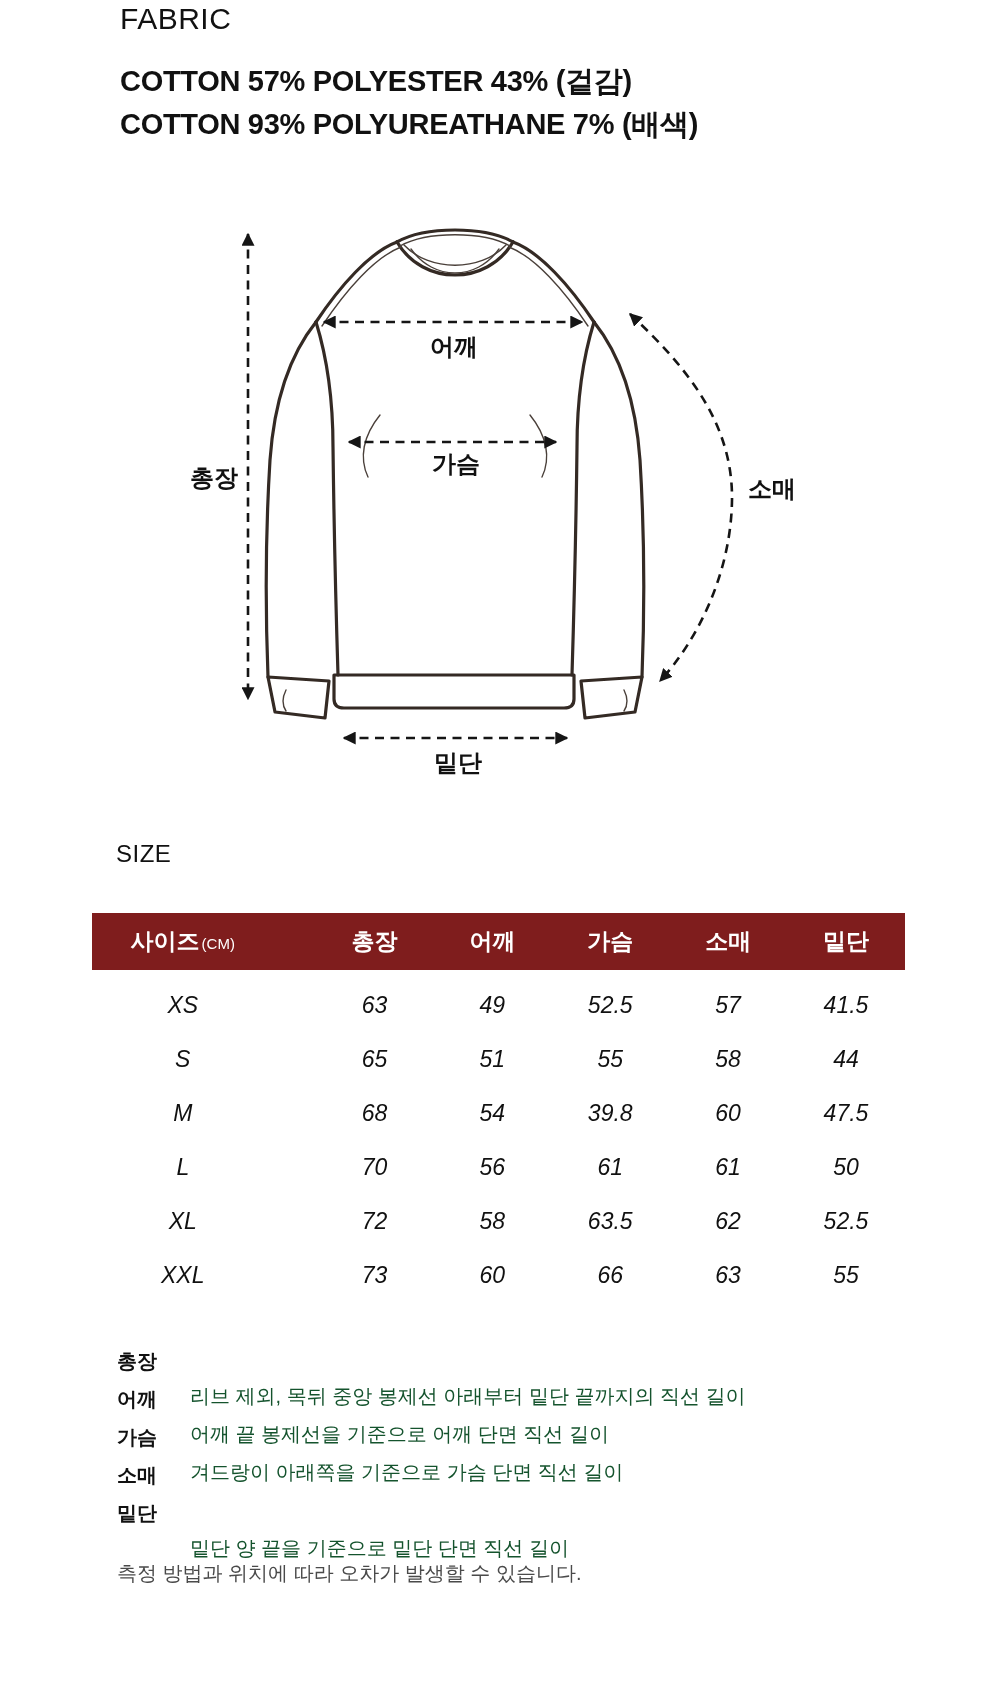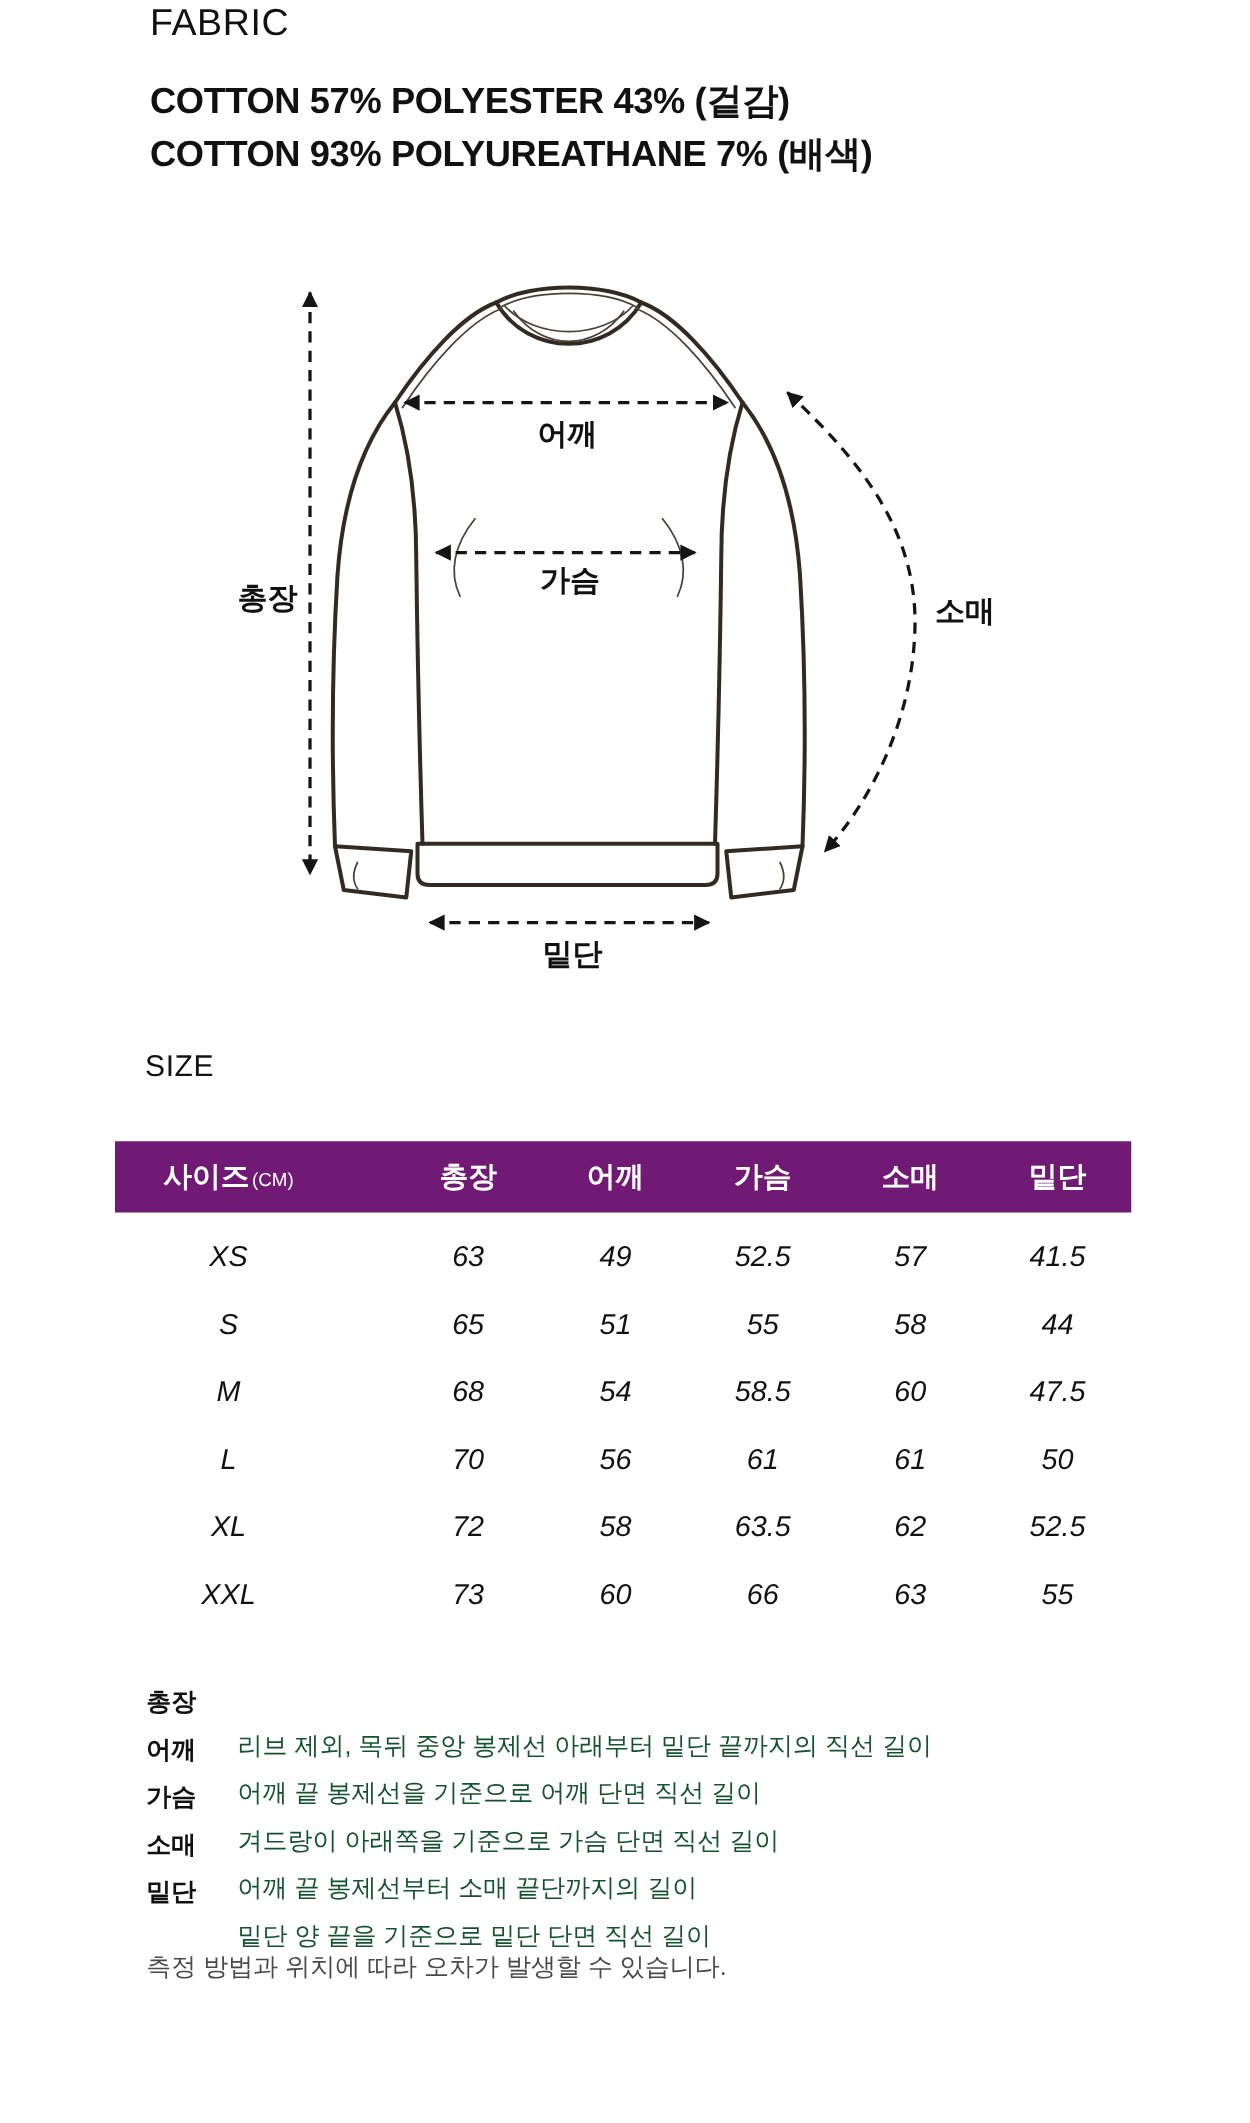--- a/index.html
+++ b/index.html
@@ -18,21 +18,21 @@
   .dlabel {
     font-size:24px; font-weight:700; color:#111; white-space:nowrap;
     transform:translate(-50%,-50%);
   }
 
   
   .size-heading { left:116px; top:840px; font-size:24px; font-weight:500; letter-spacing:.5px; }
 
   .size-table { left:92px; top:913px; width:813px; }
   .trow { display:flex; align-items:center; }
-  .thead { background:#701a75; color:#fff; height:57px; font-size:23px; font-weight:700; }
+  .thead { background:#7f1d1d; color:#fff; height:57px; font-size:23px; font-weight:700; }
   .tbody { padding-top:8px;font-style:italic; }
   .tbody .trow { height:54px; font-size:23px; }
   .cell { text-align:center; }
   .c0 { width:27.5%; box-sizing:border-box; padding-right:42px; }
   .c  { width:14.5%; }
   .unit { font-size:15px; font-weight:400; margin-left:2px; }
   .size-cell { font-weight:500; }
   .value-cell { font-weight:400; }
 
   
@@ -131,21 +131,21 @@
         <div class="cell c value-cell">65</div>
         <div class="cell c value-cell">51</div>
         <div class="cell c value-cell">55</div>
         <div class="cell c value-cell">58</div>
         <div class="cell c value-cell">44</div>
       </div>
       <div class="trow">
         <div class="cell c0 size-cell">M</div>
         <div class="cell c value-cell">68</div>
         <div class="cell c value-cell">54</div>
-        <div class="cell c value-cell">58.5</div>
+        <div class="cell c value-cell">39.8</div>
         <div class="cell c value-cell">60</div>
         <div class="cell c value-cell">47.5</div>
       </div>
       <div class="trow">
         <div class="cell c0 size-cell">L</div>
         <div class="cell c value-cell">70</div>
         <div class="cell c value-cell">56</div>
         <div class="cell c value-cell">61</div>
         <div class="cell c value-cell">61</div>
         <div class="cell c value-cell">50</div>
@@ -177,21 +177,20 @@
     <div class="def-row">
       <div class="def-term">어깨</div>
       <div class="def-desc">어깨 끝 봉제선을 기준으로 어깨 단면 직선 길이</div>
     </div>
     <div class="def-row">
       <div class="def-term">가슴</div>
       <div class="def-desc">겨드랑이 아래쪽을 기준으로 가슴 단면 직선 길이</div>
     </div>
     <div class="def-row">
       <div class="def-term">소매</div>
-      <div class="def-desc">어깨 끝 봉제선부터 소매 끝단까지의 길이</div>
     </div>
     <div class="def-row">
       <div class="def-term">밑단</div>
       <div class="def-desc">밑단 양 끝을 기준으로 밑단 단면 직선 길이</div>
     </div>
   </div>
 
   <div class="abs note">측정 방법과 위치에 따라 오차가 발생할 수 있습니다.</div>
 
 </div>

